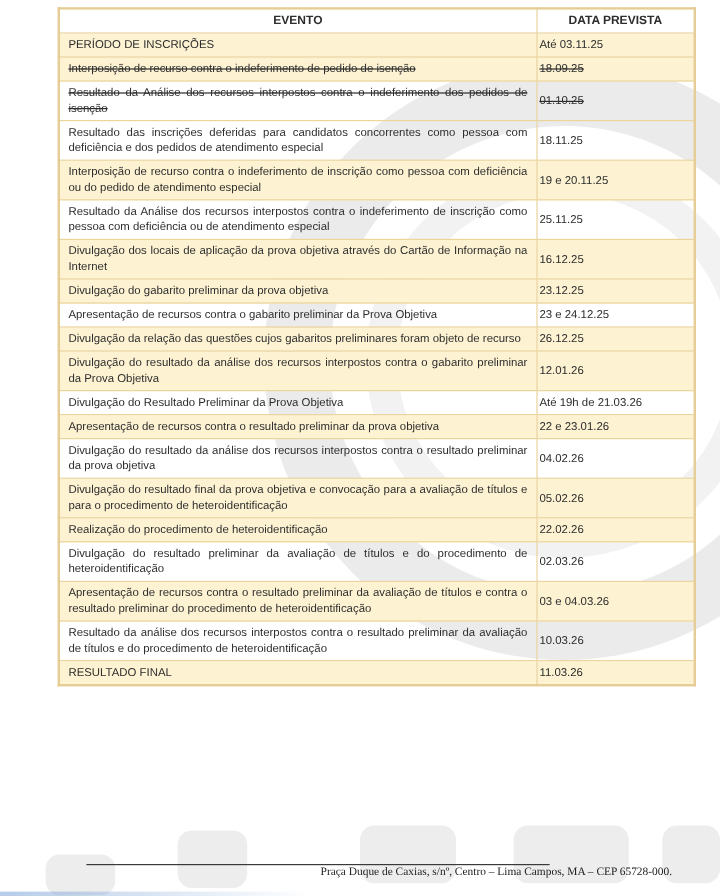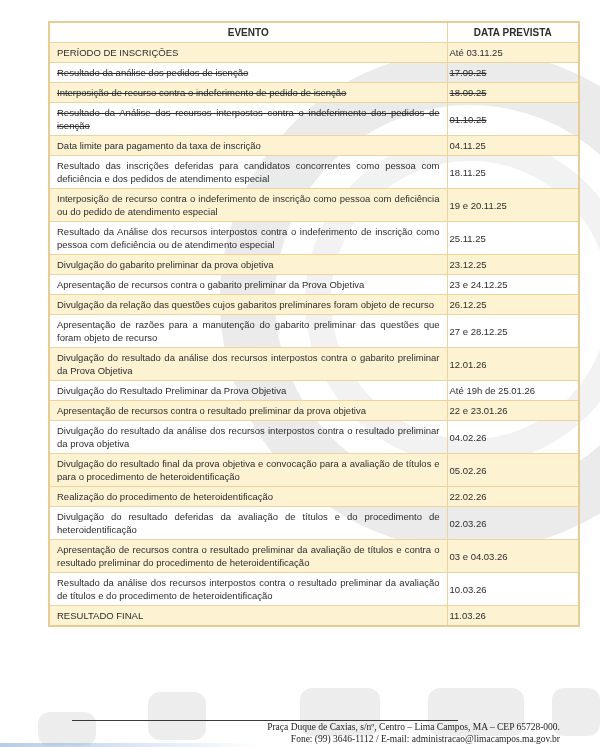--- a/index.html
+++ b/index.html
@@ -45,21 +45,21 @@
   .wm-blob.b4 { left: 428px; top: 688px; width: 96px; }
   .wm-blob.b5 { left: 552px; top: 688px; width: 48px; }
   .scan-blue {
     left: 0; top: 743px; width: 260px; height: 4px;
     background: linear-gradient(to right, rgba(122,162,214,0.55), rgba(122,162,214,0));
   }
 
   
   .tablewrap {
     position: absolute;
-    left: 48px; top: 21px; width: 470px;
+    left: 48px; top: 6px; width: 470px;
     z-index: 2;
   }
   table.schedule {
     border-collapse: collapse;
     width: 530px;
     table-layout: fixed;
     border: 2px solid #e6cd96;
   }
   table.schedule th,
   table.schedule td {
@@ -138,90 +138,82 @@
         <tr>
           <th class="hdr">EVENTO</th>
           <th class="hdr">DATA PREVISTA</th>
         </tr>
       </thead>
       <tbody id="schedule-rows">
           <tr class="hl">
             <td class="ev">PERÍODO DE INSCRIÇÕES</td>
             <td class="dt">Até 03.11.25</td>
           </tr>
-          <tr class="struck">
-            <td class="ev">Resultado da análise dos pedidos de isenção</td>
-            <td class="dt">17.09.25</td>
-          </tr>
           <tr class="hl struck">
             <td class="ev">Interposição de recurso contra o indeferimento de pedido de isenção</td>
             <td class="dt">18.09.25</td>
           </tr>
           <tr class="struck">
             <td class="ev">Resultado da Análise dos recursos interpostos contra o indeferimento dos pedidos de isenção</td>
             <td class="dt">01.10.25</td>
           </tr>
-          <tr class="hl">
-            <td class="ev">Data limite para pagamento da taxa de inscrição</td>
-            <td class="dt">04.11.25</td>
-          </tr>
           <tr>
             <td class="ev">Resultado das inscrições deferidas para candidatos concorrentes como pessoa com deficiência e dos pedidos de atendimento especial</td>
             <td class="dt">18.11.25</td>
           </tr>
           <tr class="hl">
             <td class="ev">Interposição de recurso contra o indeferimento de inscrição como pessoa com deficiência ou do pedido de atendimento especial</td>
             <td class="dt">19 e 20.11.25</td>
           </tr>
           <tr>
             <td class="ev">Resultado da Análise dos recursos interpostos contra o indeferimento de inscrição como pessoa com deficiência ou de atendimento especial</td>
             <td class="dt">25.11.25</td>
           </tr>
           <tr class="hl">
+            <td class="ev">Divulgação dos locais de aplicação da prova objetiva através do Cartão de Informação na Internet</td>
+            <td class="dt">16.12.25</td>
+          </tr>
+          <tr class="hl">
             <td class="ev">Divulgação do gabarito preliminar da prova objetiva</td>
             <td class="dt">23.12.25</td>
           </tr>
           <tr>
             <td class="ev">Apresentação de recursos contra o gabarito preliminar da Prova Objetiva</td>
             <td class="dt">23 e 24.12.25</td>
           </tr>
           <tr class="hl">
             <td class="ev">Divulgação da relação das questões cujos gabaritos preliminares foram objeto de recurso</td>
             <td class="dt">26.12.25</td>
           </tr>
-          <tr>
-            <td class="ev">Apresentação de razões para a manutenção do gabarito preliminar das questões que foram objeto de recurso</td>
-            <td class="dt">27 e 28.12.25</td>
-          </tr>
           <tr class="hl">
             <td class="ev">Divulgação do resultado da análise dos recursos interpostos contra o gabarito preliminar da Prova Objetiva</td>
             <td class="dt">12.01.26</td>
           </tr>
           <tr>
             <td class="ev">Divulgação do Resultado Preliminar da Prova Objetiva</td>
-            <td class="dt">Até 19h de 25.01.26</td>
+            <td class="dt">Até 19h de 21.03.26</td>
           </tr>
           <tr class="hl">
             <td class="ev">Apresentação de recursos contra o resultado preliminar da prova objetiva</td>
             <td class="dt">22 e 23.01.26</td>
           </tr>
           <tr>
             <td class="ev">Divulgação do resultado da análise dos recursos interpostos contra o resultado preliminar da prova objetiva</td>
             <td class="dt">04.02.26</td>
           </tr>
           <tr class="hl">
             <td class="ev">Divulgação do resultado final da prova objetiva e convocação para a avaliação de títulos e para o procedimento de heteroidentificação</td>
             <td class="dt">05.02.26</td>
           </tr>
           <tr class="hl">
             <td class="ev">Realização do procedimento de heteroidentificação</td>
             <td class="dt">22.02.26</td>
           </tr>
           <tr>
-            <td class="ev">Divulgação do resultado deferidas da avaliação de títulos e do procedimento de heteroidentificação</td>
+            <td class="ev">Divulgação do resultado preliminar da avaliação de títulos e do procedimento de heteroidentificação</td>
             <td class="dt">02.03.26</td>
           </tr>
           <tr class="hl">
             <td class="ev">Apresentação de recursos contra o resultado preliminar da avaliação de títulos e contra o resultado preliminar do procedimento de heteroidentificação</td>
             <td class="dt">03 e 04.03.26</td>
           </tr>
           <tr>
             <td class="ev">Resultado da análise dos recursos interpostos contra o resultado preliminar da avaliação de títulos e do procedimento de heteroidentificação</td>
             <td class="dt">10.03.26</td>
           </tr>
@@ -230,17 +222,16 @@
             <td class="dt">11.03.26</td>
           </tr>
         </tbody>
     </table>
   </div>
 
   <div class="footer">
     <div class="footer-rule"></div>
     <div class="footer-text">
       <div>Praça Duque de Caxias, s/nº, Centro – Lima Campos, MA – CEP 65728-000.</div>
-      <div>Fone: (99) 3646-1112 / E-mail: administracao@limacampos.ma.gov.br</div>
     </div>
   </div>
 
 </div>
 
 </body></html>

